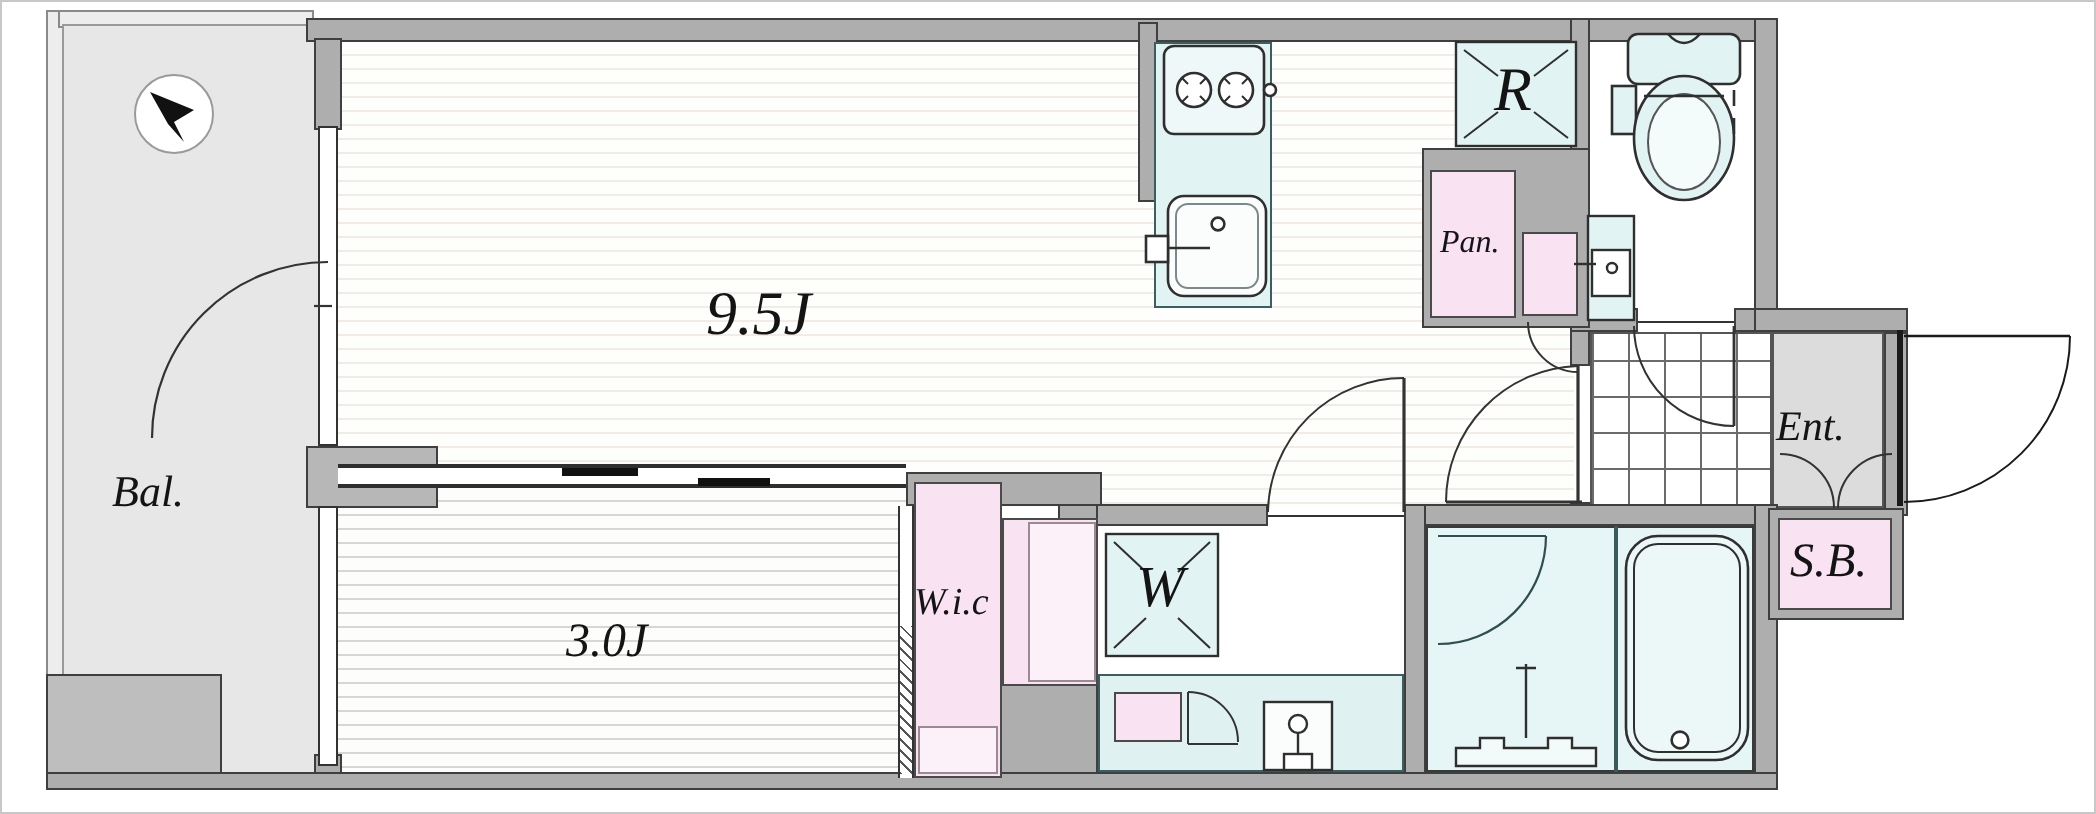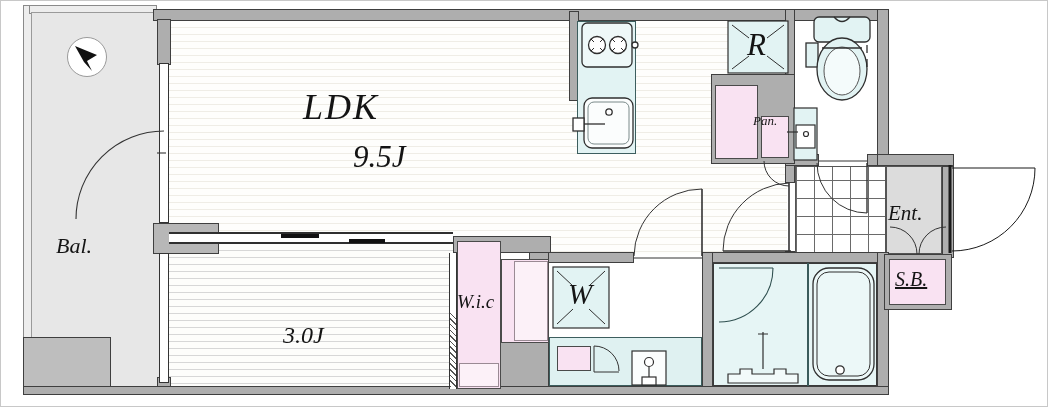--- a/index.html
+++ b/index.html
@@ -202,24 +202,23 @@
       <path d="M 945 226 A 27 27 0 0 0 918 253"></path>
     </g>
 
     <g stroke="#1a1a1a" fill="none">
       <path d="M 949 164 V 252" stroke-width="3"></path>
       <path d="M 951 167 H 1034" stroke-width="1.2"></path>
       <path d="M 1034 167 A 83 83 0 0 1 951 250" stroke-width="1"></path>
     </g>
   </svg>
 
-  <div class="lbl" style="left:302px;top:88px;font-size:36px;letter-spacing:2px;">LDK</div>
   <div class="lbl" style="left:352px;top:140px;font-size:31px;">9.5J</div>
-  <div class="lbl" style="left:282px;top:308px;font-size:24px;margin-top:14px;">3.0J</div>
+  <div class="lbl" style="left:282px;top:308px;font-size:24px;">3.0J</div>
   <div class="lbl" style="left:55px;top:234px;font-size:22px;">Bal.</div>
   <div class="lbl" style="left:456px;top:291px;font-size:19px;">W.i.c</div>
   <div class="lbl" style="left:567px;top:279px;font-size:29px;">W</div>
   <div class="lbl" style="left:746px;top:28px;font-size:31px;">R</div>
-  <div class="lbl" style="left:752px;top:113px;font-size:13px;">Pan.</div>
+  <div class="lbl" style="left:719px;top:113px;font-size:16px;">Pan.</div>
   <div class="lbl" style="left:887px;top:202px;font-size:21px;">Ent.</div>
-  <div class="lbl" style="left:894px;top:268px;font-size:20px;text-decoration:underline;">S.B.</div>
+  <div class="lbl" style="left:894px;top:268px;font-size:24px;">S.B.</div>
 
 </div>
 
 </body></html>

